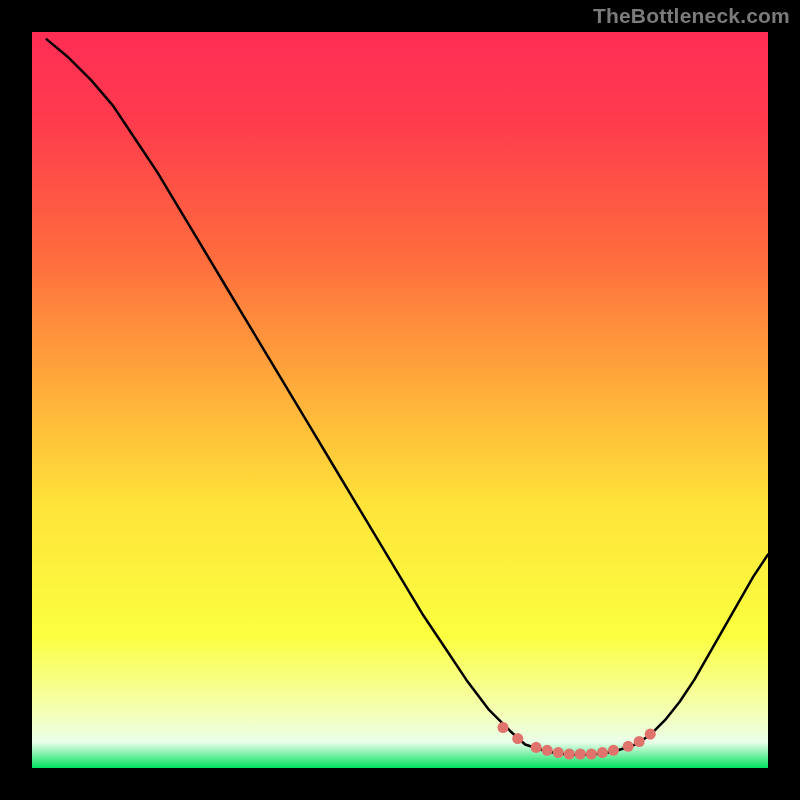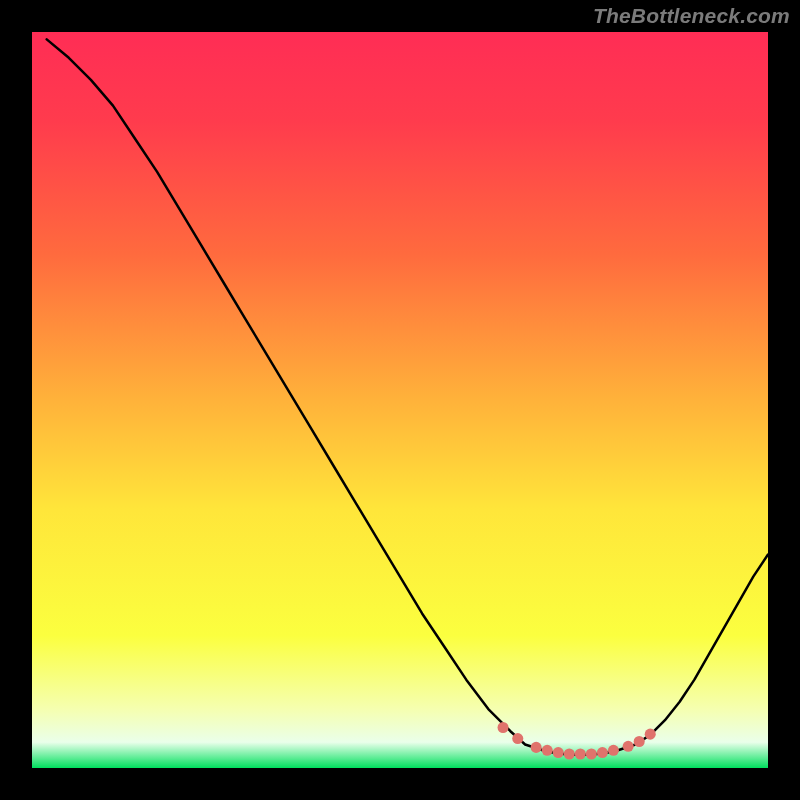--- a/index.html
+++ b/index.html
@@ -7,21 +7,20 @@
     padding: 0;
     width: 800px;
     height: 800px;
     background: #000000;
     overflow: hidden;
   }
   .wrap {
     position: relative;
     width: 800px;
     height: 800px;
-    font-style: italic;
   }
   .watermark {
     position: absolute;
     top: 4px;
     right: 10px;
     font-family: Arial, Helvetica, sans-serif;
     font-size: 21px;
     font-weight: bold;
     color: #7b7b7b;
     letter-spacing: 0.2px;

